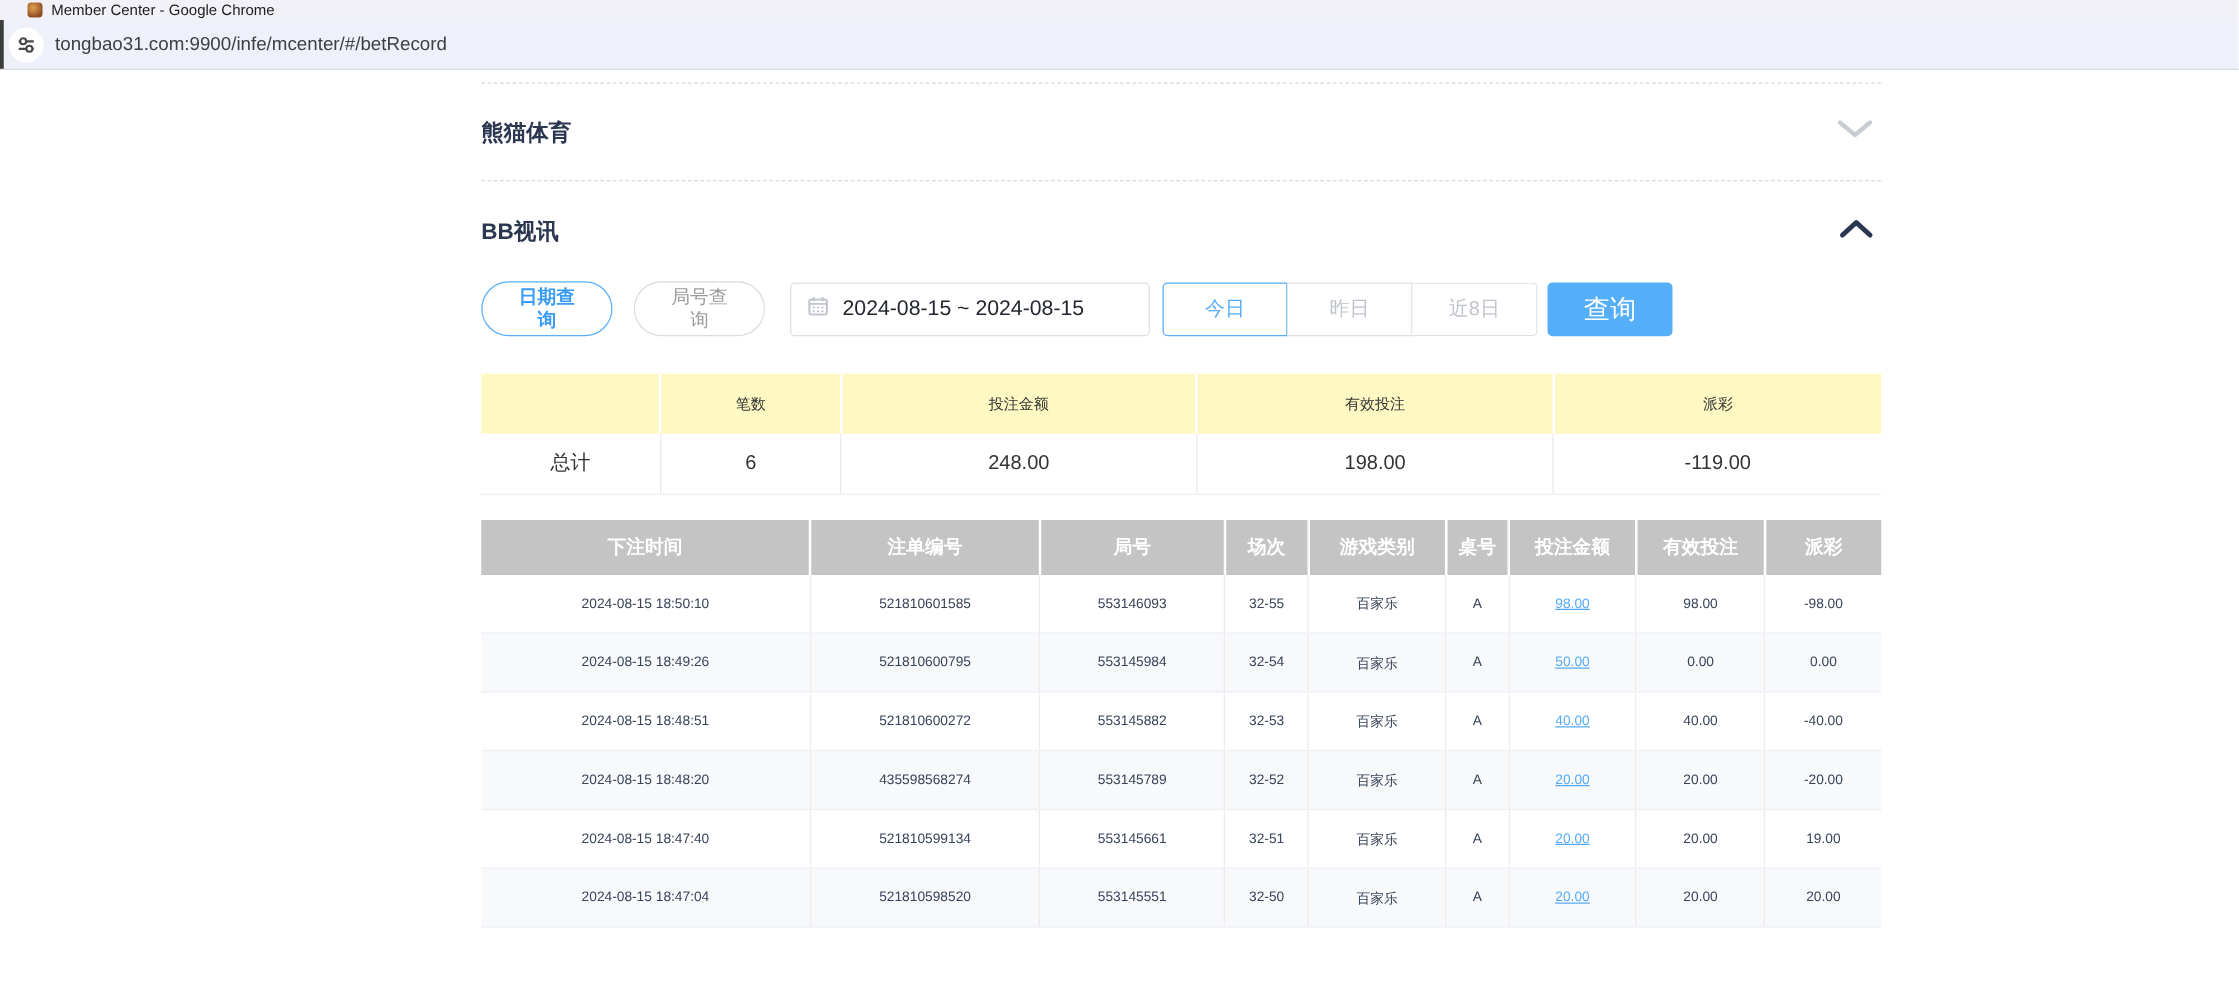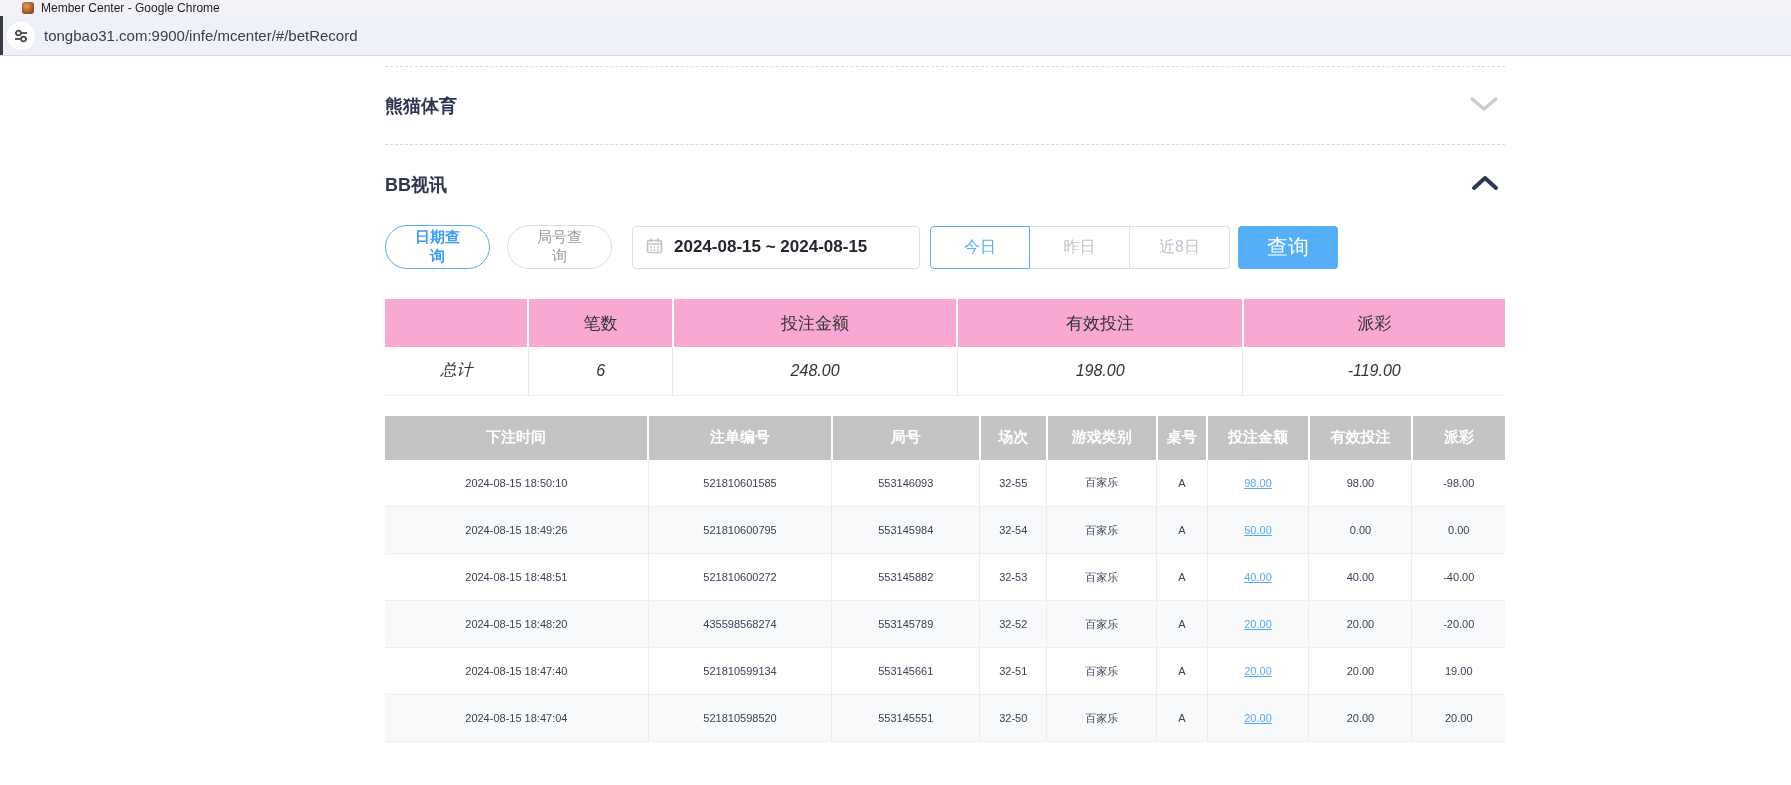--- a/index.html
+++ b/index.html
@@ -36,38 +36,38 @@
 
   
   .filter-row { display: flex; align-items: center; height: 44px; }
   .pill { height: 44px; border-radius: 22px; background: #fff; font-size: 15px;
     padding: 0 24px; cursor: pointer; }
   .pill.blue { border: 1px solid #58aef8; color: #3b9cf7; font-weight: bold; width: 105px; }
   .pill.gray { border: 1px solid #dcdcdc; color: #9a9a9a; width: 105px; margin-left: 17px; }
   .date-input { margin-left: 20px; width: 288px; height: 43px; border: 1px solid #dcdfe6;
     border-radius: 4px; background: #fff; display: flex; align-items: center;
     padding: 0 13px; gap: 11px; }
-  .date-text { font-size: 17px; color: #22262e; white-space: nowrap; font-weight: bold; }
+  .date-text { font-size: 17px; color: #22262e; white-space: nowrap; }
   .btn-group { margin-left: 10px; display: flex; height: 43px; }
   .btn-group button { width: 100px; height: 43px; background: #fff; font-size: 16px;
     border: 1px solid #dcdfe6; border-left-width: 0; color: #c0c4cc; cursor: pointer; }
   .btn-group button:first-child { border-left-width: 1px; border-radius: 4px 0 0 4px; }
   .btn-group button:last-child { border-radius: 0 4px 4px 0; }
   .btn-group button.active { border: 1px solid #58aef8; color: #58aef8; }
   .btn-solid { margin-left: 8px; width: 100px; height: 43px; background: #54aef8;
     border: none; border-radius: 4px; color: #fff; font-size: 21px; cursor: pointer; }
 
   
   table { width: 1120px; border-collapse: collapse; table-layout: fixed; }
   .summary-table { margin-top: 30px; }
-  .summary-table th { height: 48px; background: #f9a8d4; color: #333;
-    font-size: 17px; font-weight: normal; text-align: center; }
+  .summary-table th { height: 48px; background: #fef9c3; color: #333;
+    font-size: 12px; font-weight: normal; text-align: center; }
   .summary-table th + th { border-left: 2px solid #fff; }
   .summary-table td { height: 48px; font-size: 16px; color: #333; text-align: center;
-    background: #fff; border-bottom: 1px solid #ebeef5; font-style: italic; }
+    background: #fff; border-bottom: 1px solid #ebeef5; }
   .summary-table td + td { border-left: 1px solid #e9e9e9; }
 
   .bet-table { margin-top: 20px; }
   .bet-table th { height: 44px; background: #c4c4c4; color: #fff; font-size: 15px;
     font-weight: bold; text-align: center; }
   .bet-table th + th { border-left: 2px solid #fff; }
   .bet-table td { height: 47px; font-size: 11px; color: #374357; text-align: center;
     background: #fff; border-bottom: 1px solid #ebeef5; }
   .bet-table td + td { border-left: 1px solid #ececec; }
   .bet-table tr:nth-child(even) td { background: #f8f9fb; }

